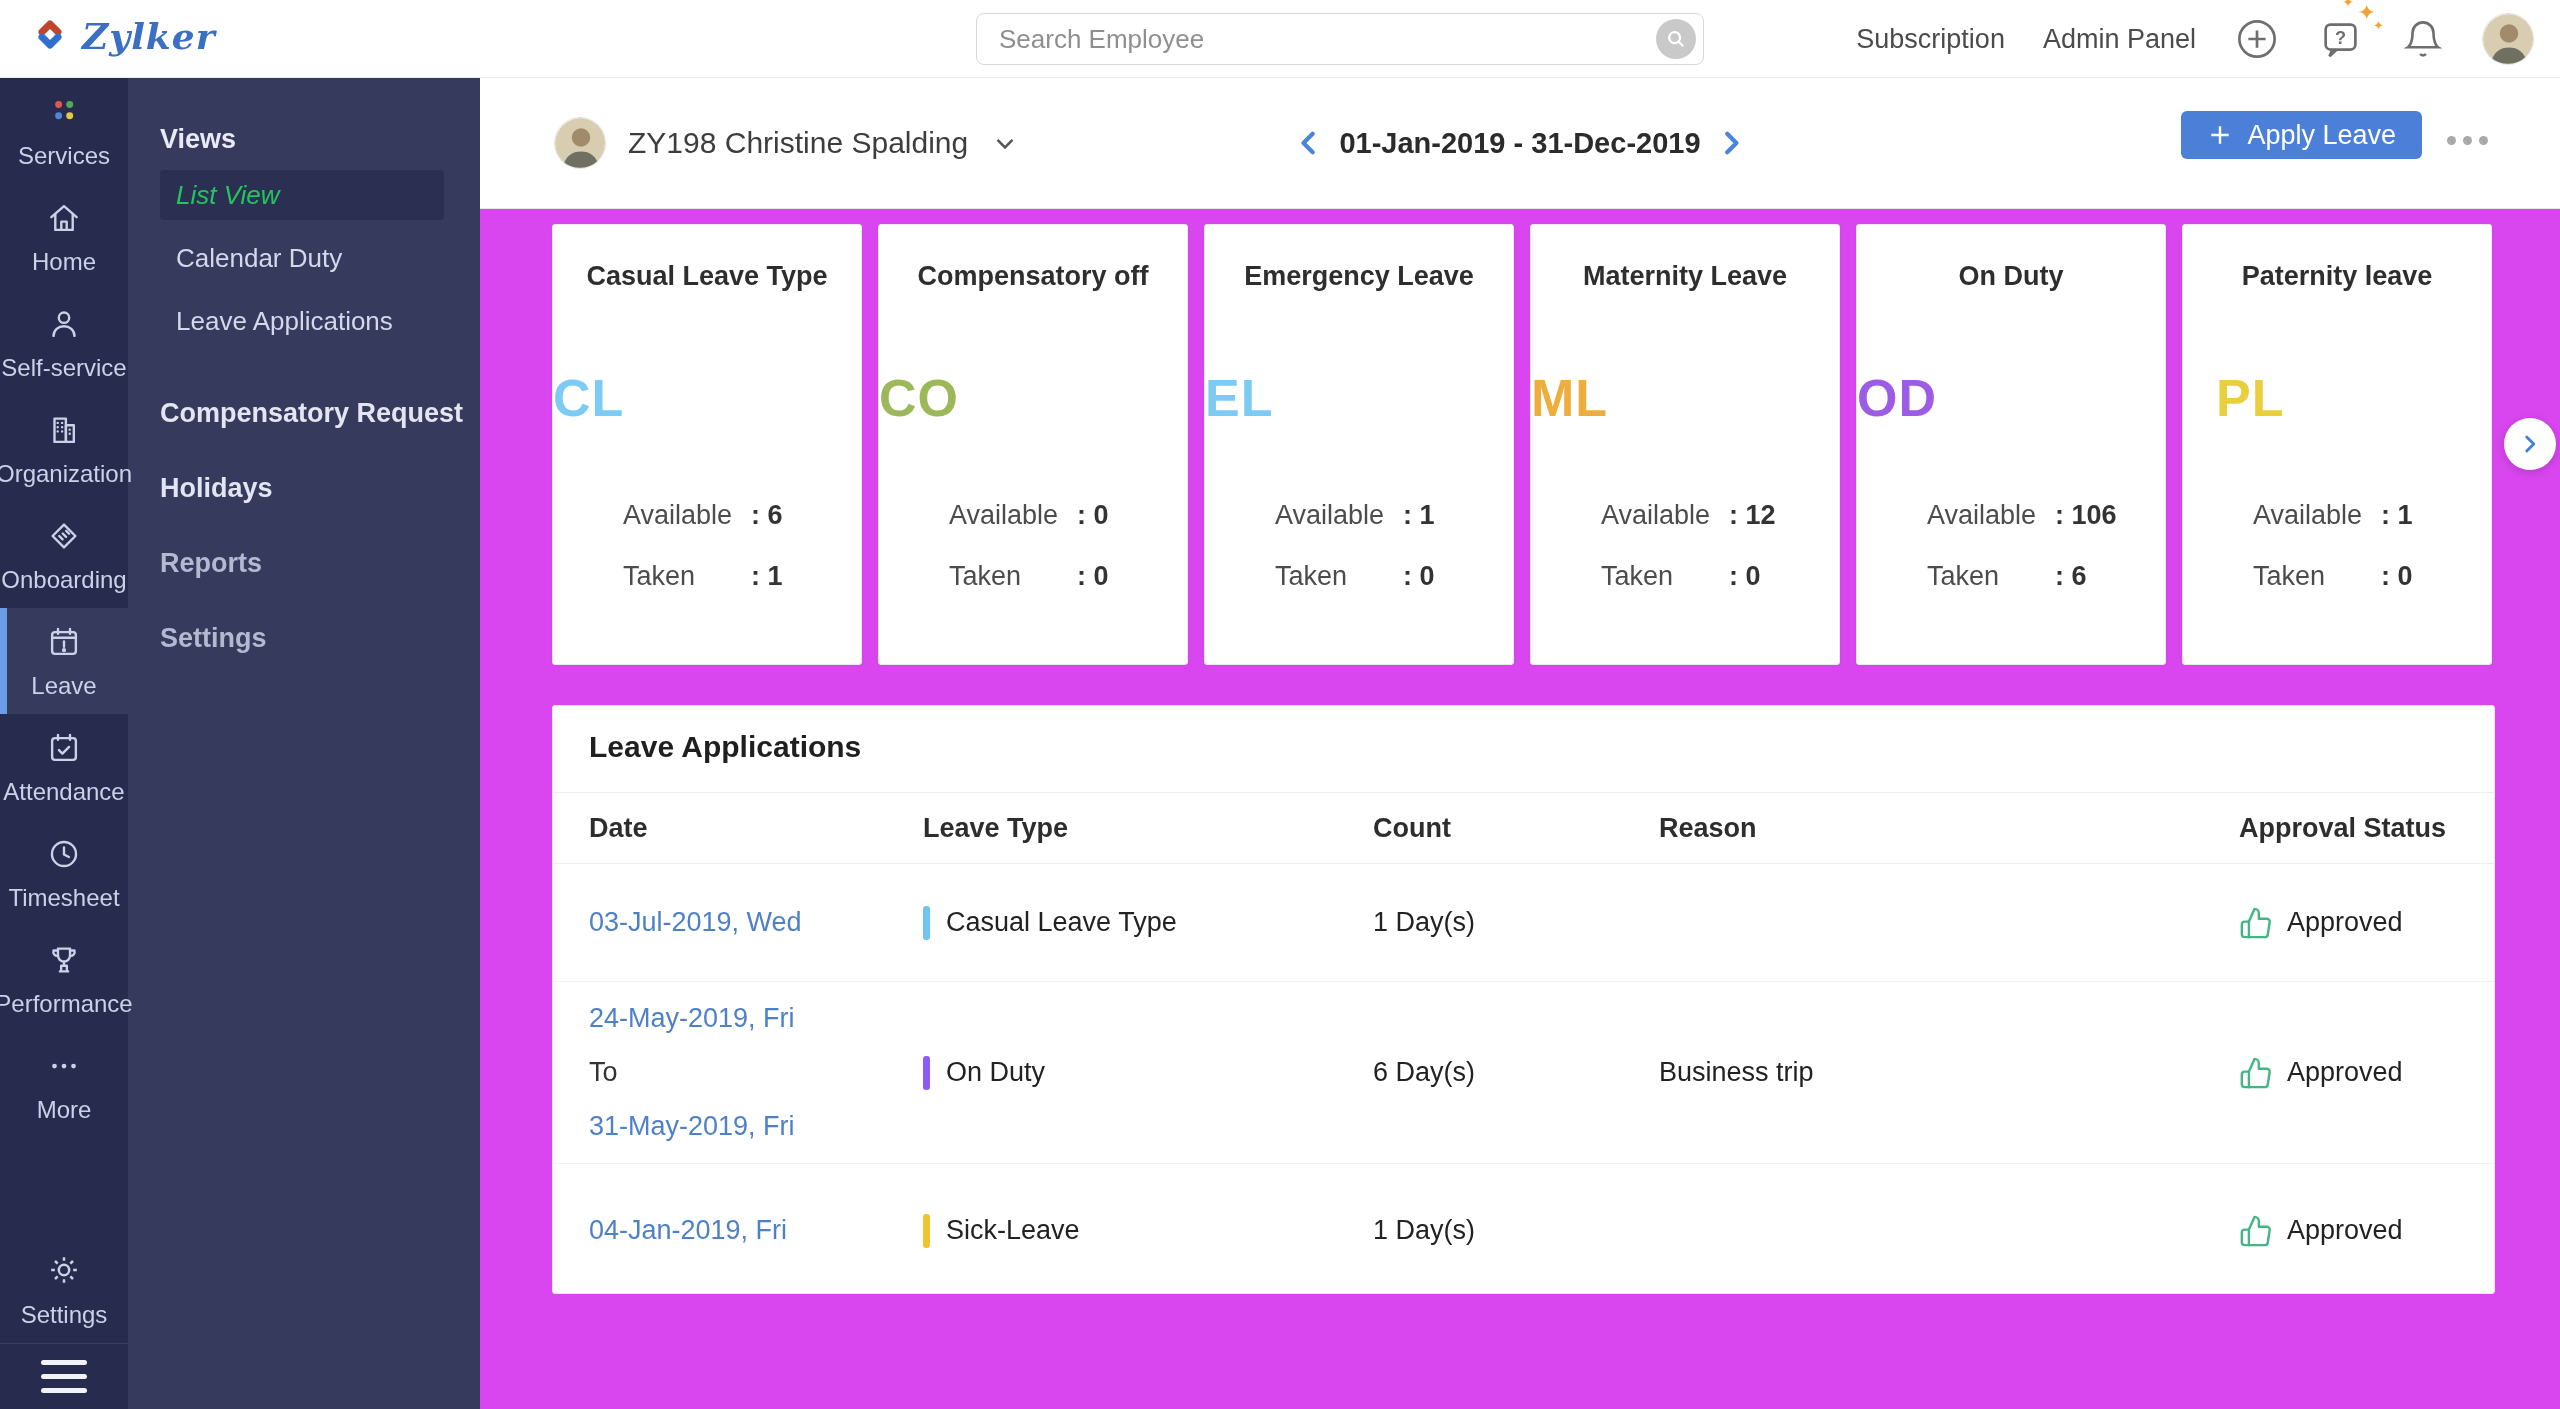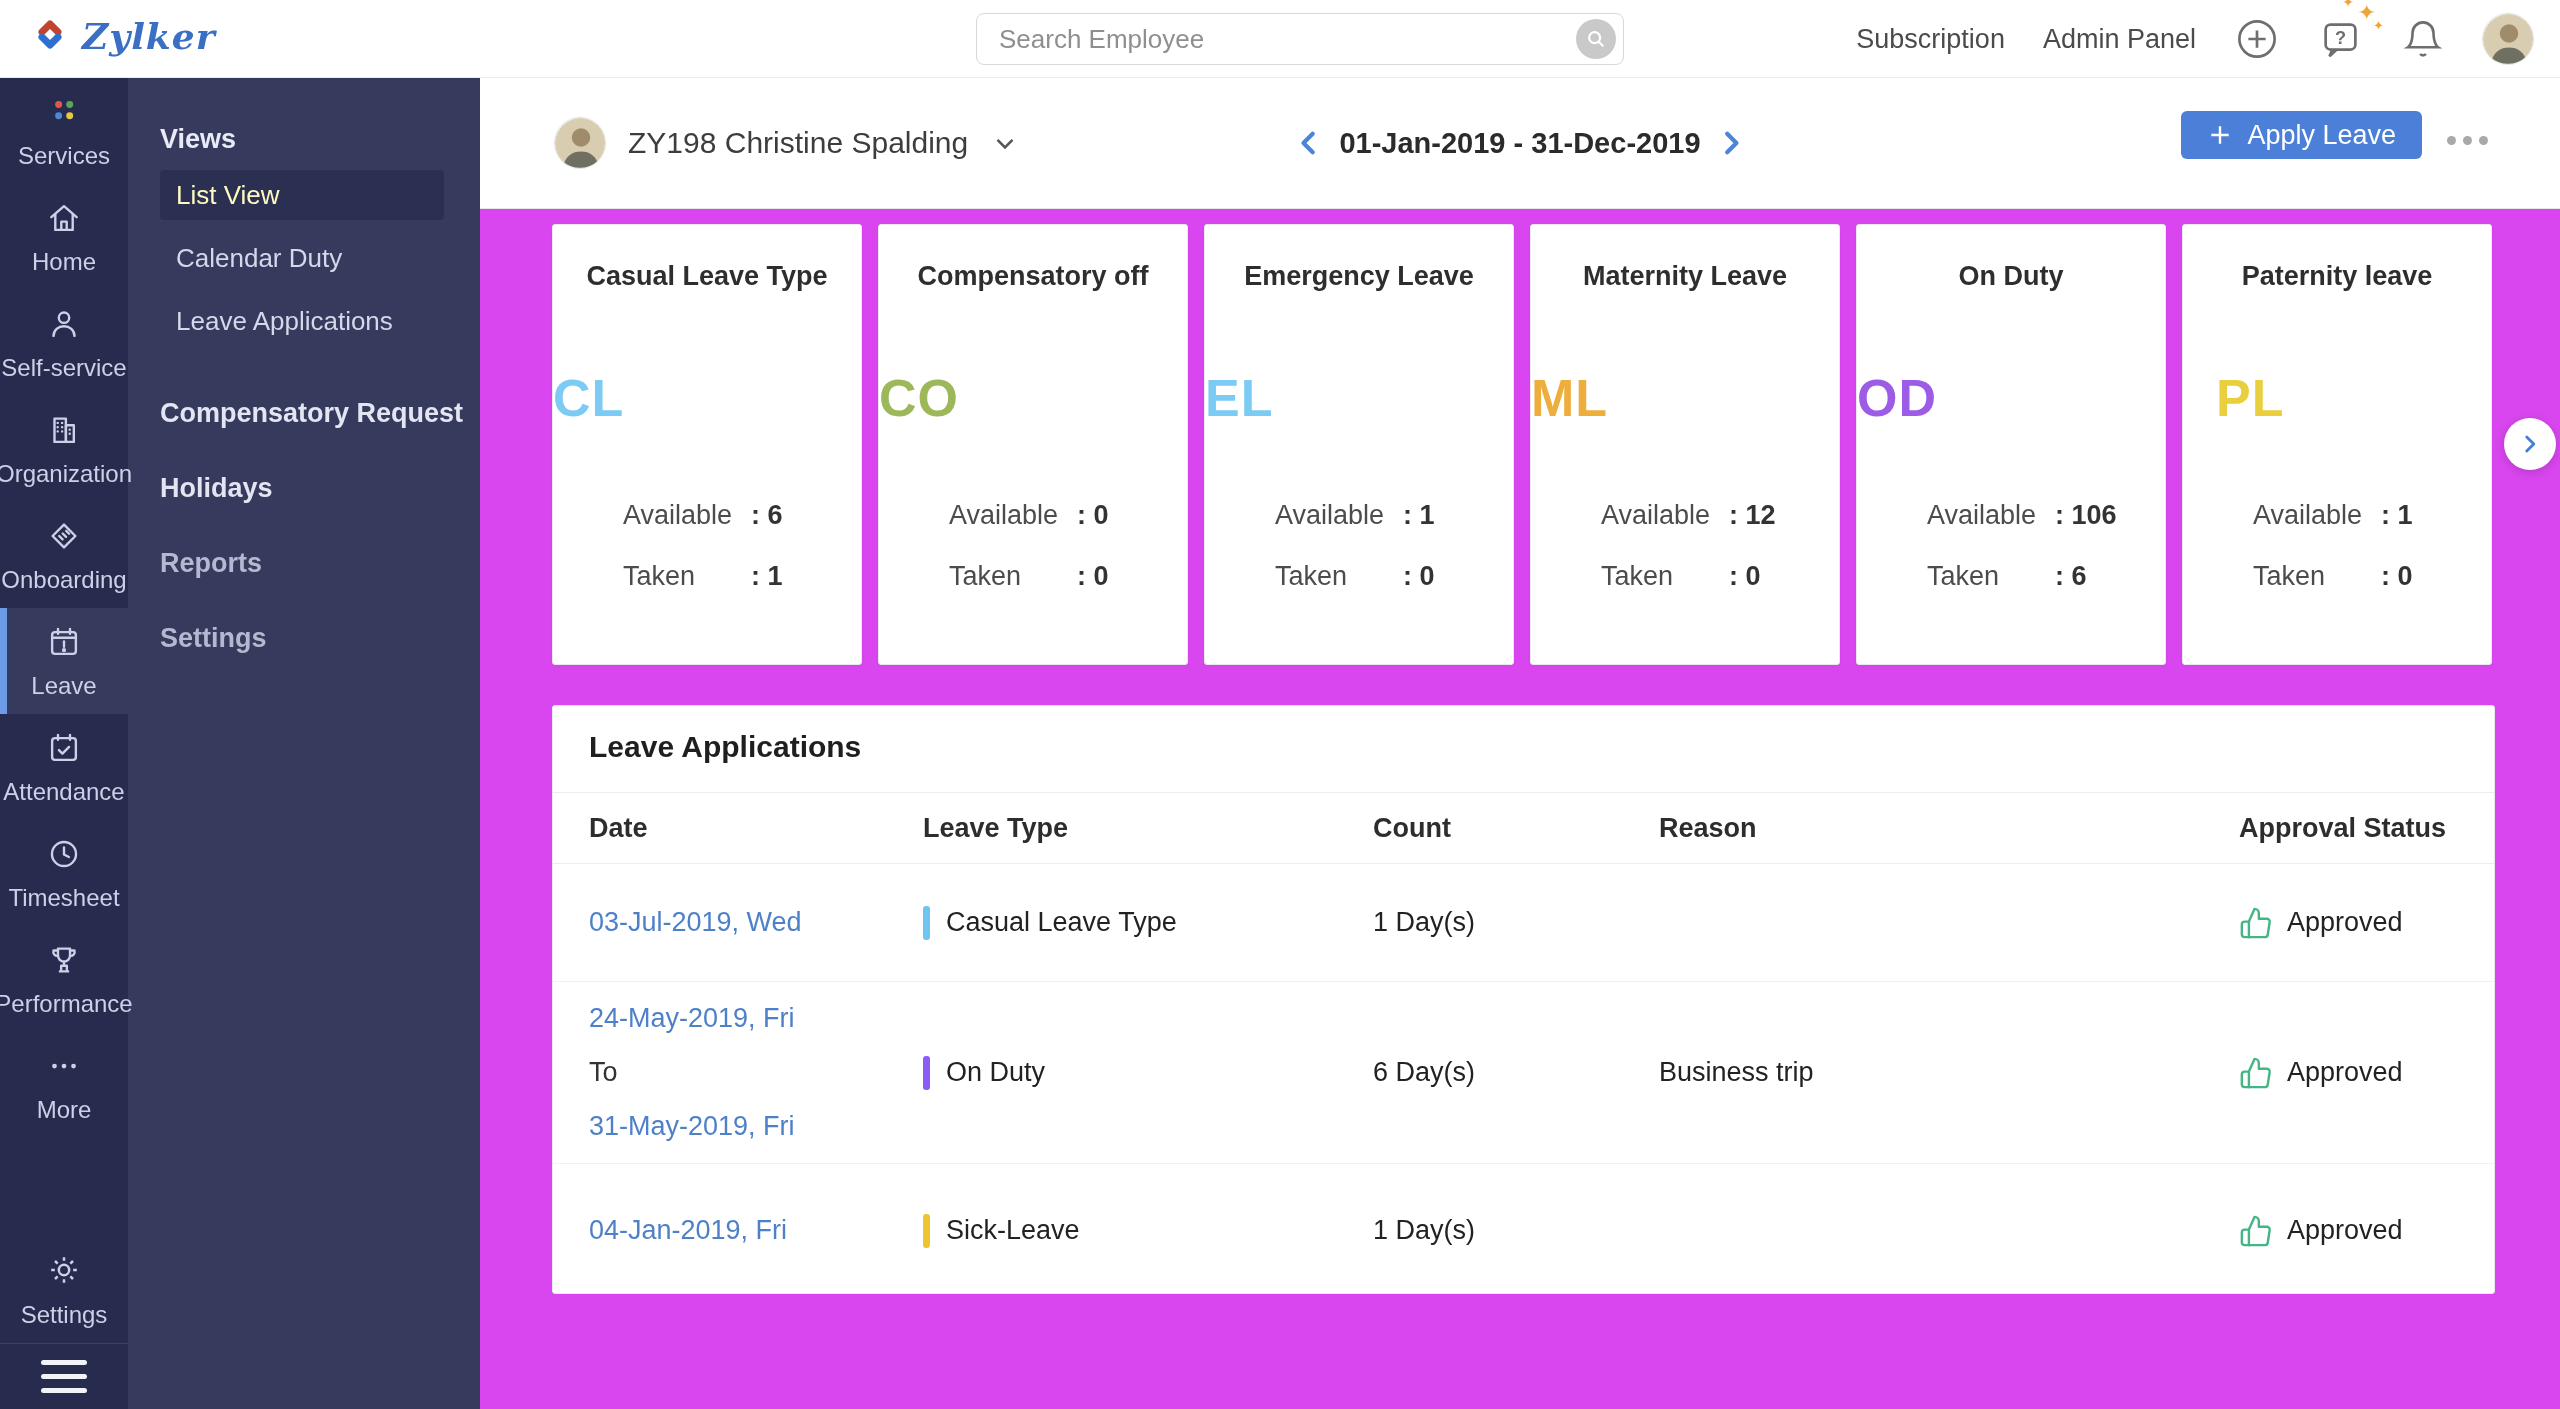--- a/index.html
+++ b/index.html
@@ -5,21 +5,21 @@
   * { box-sizing: border-box; margin: 0; padding: 0; }
   html,body { width:2560px; height:1409px; overflow:hidden; }
   body { font-family:"Liberation Sans", sans-serif; background:#f4f4f6; position:relative; }
 
   
   .topbar { position:absolute; top:0; left:0; width:2560px; height:78px; background:#ffffff;
             border-bottom:1px solid #ebebee; z-index:30; }
   .logo { position:absolute; left:30px; top:14px; display:flex; align-items:center; gap:12px; }
   .logo-text { font-family:"DejaVu Serif", serif; font-style:italic; font-weight:bold;
                font-size:36px; color:#3a6fc4; letter-spacing:1px; }
-  .searchbox { position:absolute; left:976px; top:13px; width:648px; height:52px;
+  .searchbox { position:absolute; left:976px; top:13px; width:728px; height:52px;
                border:1px solid #d9d9d9; border-radius:8px; background:#fff; display:flex; align-items:center; }
   .searchbox input { border:none; outline:none; flex:1; height:100%; padding:0 22px;
                      font-size:26px; color:#444; font-family:inherit; background:transparent; }
   .searchbox input::placeholder { color:#8f8f8f; }
   .search-circle { width:40px; height:40px; border-radius:50%; background:#c9c9c9; margin-right:7px;
                    display:flex; align-items:center; justify-content:center; flex:none; cursor:pointer; }
   .top-right { position:absolute; right:26px; top:0; height:78px; display:flex; align-items:center; gap:38px; }
   .top-link { font-size:27px; color:#4b4b4b; cursor:pointer; }
   .icon-btn { position:relative; display:flex; align-items:center; cursor:pointer; }
   .sparkle { position:absolute; color:#f0a437; pointer-events:none; }
@@ -41,21 +41,21 @@
   .iconbar-bottom { position:absolute; bottom:0; left:0; width:100%; }
   .hamburger { height:66px; border-top:1px solid #3c4166; display:flex; flex-direction:column;
                align-items:center; justify-content:center; gap:9px; cursor:pointer; }
   .hamburger span { display:block; width:46px; height:5px; border-radius:3px; background:#f2f3f8; }
 
   
   .subnav { width:352px; background:#363b5e; flex:none; padding:46px 0 0 32px; color:#dfe2f0; }
   .subnav-title { font-size:27px; font-weight:bold; color:#e8eaf6; }
   .view-item { width:284px; height:50px; display:flex; align-items:center; padding-left:16px;
                border-radius:4px; font-size:26px; color:#d4d8ea; margin-top:13px; cursor:pointer; }
-  .view-item.active { background:#2b3052; color:#fef9c3; }
+  .view-item.active { background:#2b3052; color:#22c55e;font-style:italic; }
   .subnav-link { font-size:27px; font-weight:bold; margin-top:44px; cursor:pointer; color:#e3e6f2; }
   .subnav-link.dim { color:#b4b8d0; }
   .subnav-link.first { margin-top:52px; }
 
   
   .content { flex:1; position:relative; background:#d946ef; overflow:hidden; }
   .content-header { position:relative; height:131px; background:#fff; border-bottom:1px solid #e8e8e8; }
   .employee { position:absolute; left:74px; top:0; height:100%; display:flex; align-items:center; gap:22px; cursor:pointer; }
   .employee-name { font-size:30px; color:#3d3d3d; }
   .avatar.small { width:52px; height:52px; }

